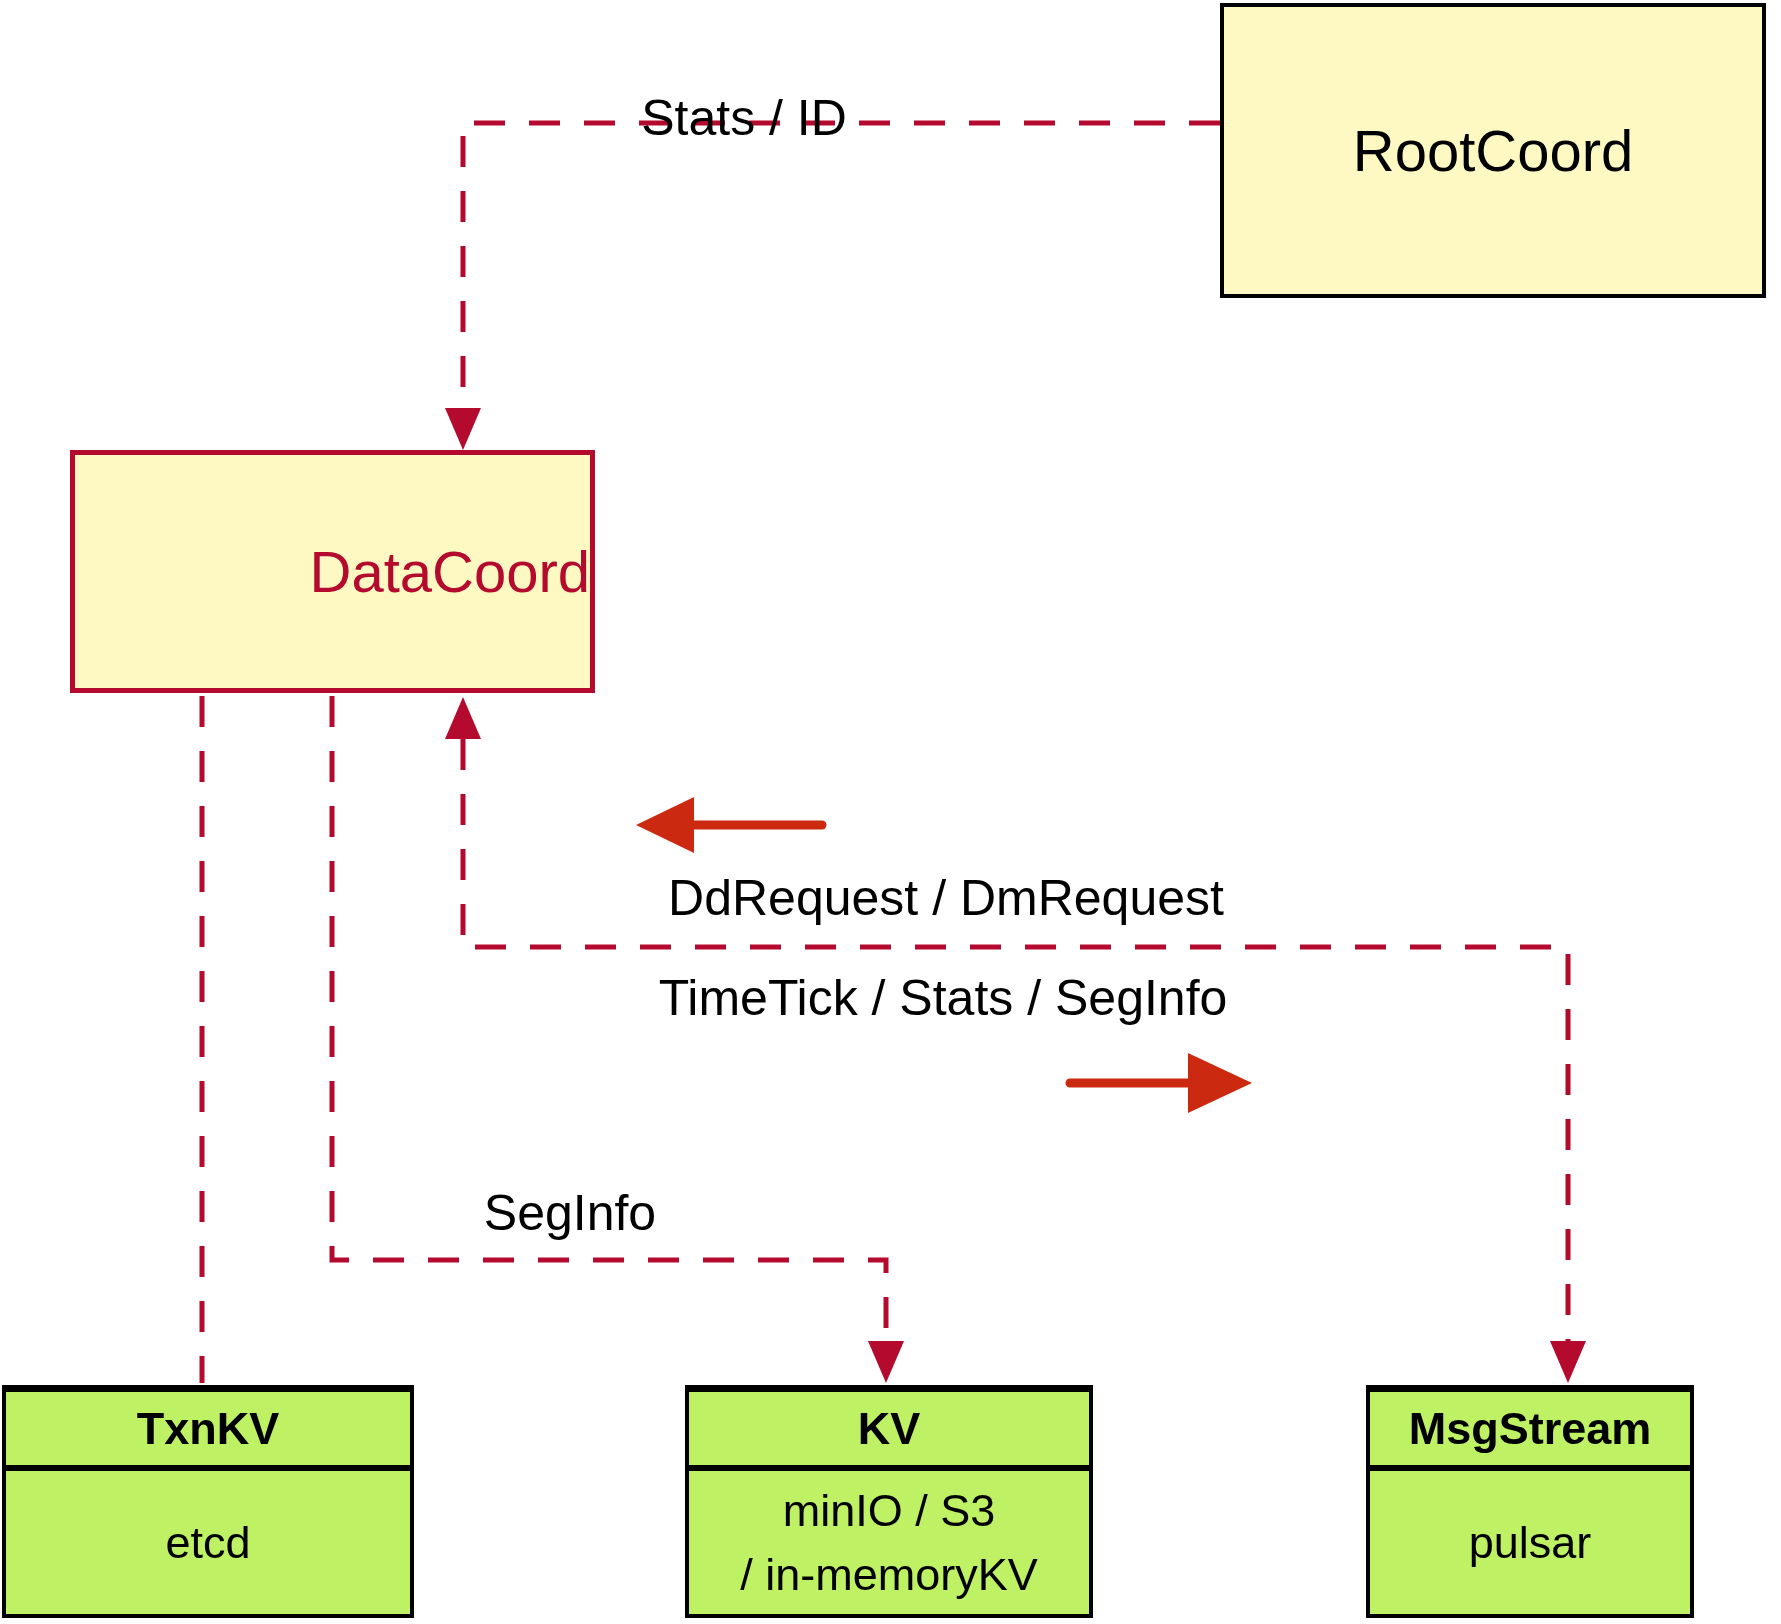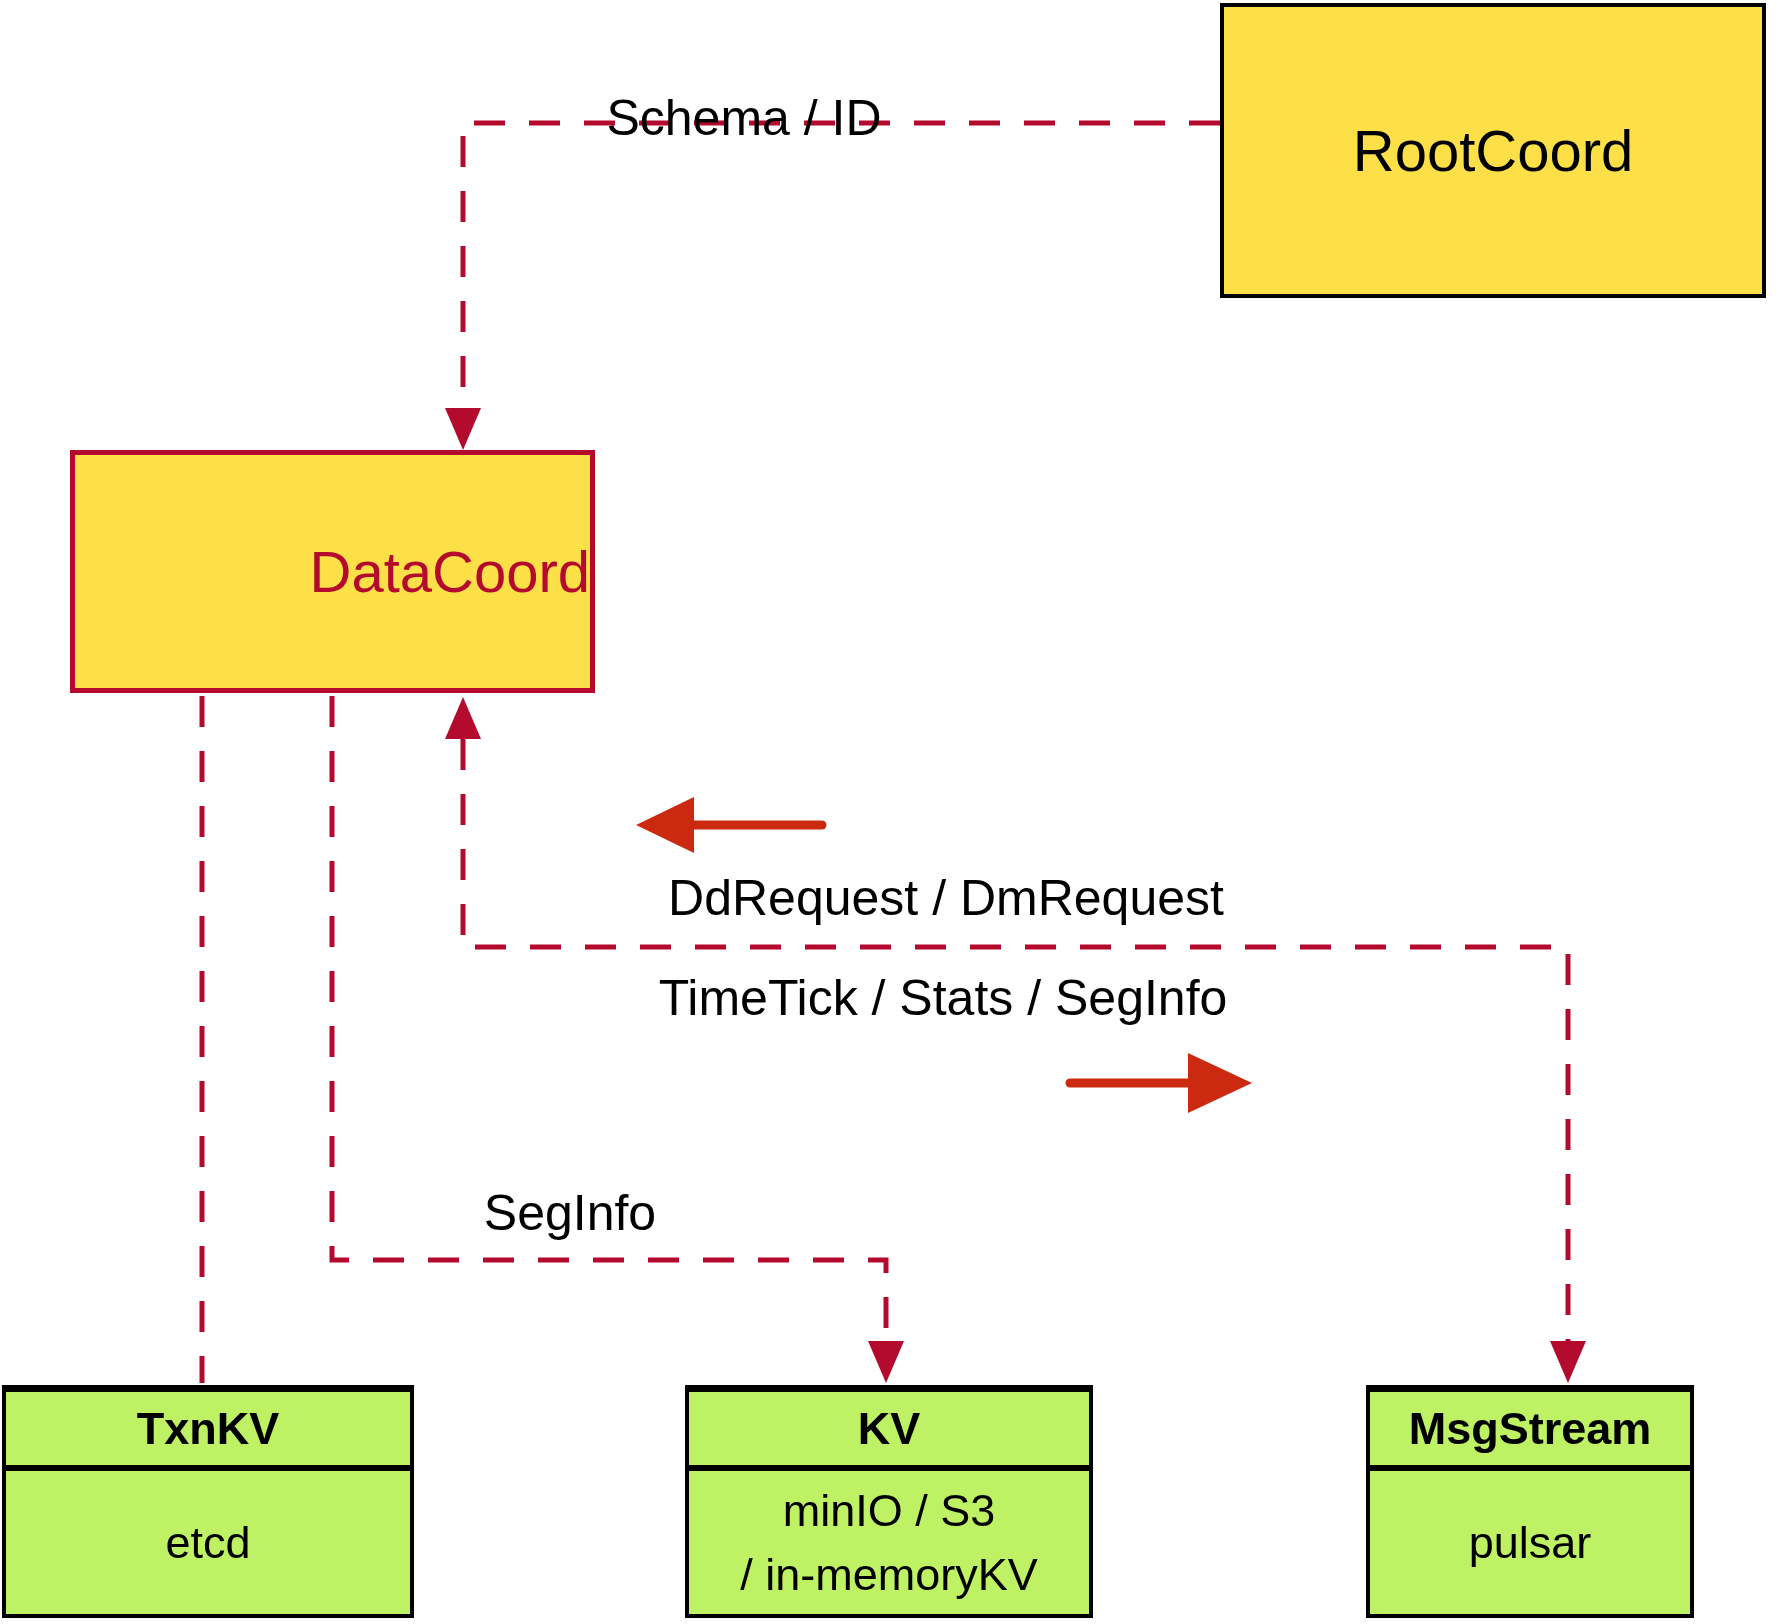--- a/index.html
+++ b/index.html
@@ -18,21 +18,21 @@
   }
   .wires{position:absolute;left:0;top:0;z-index:1;}
   .connector{stroke:var(--crimson);stroke-width:5;fill:none;stroke-dasharray:31 24;}
   .connector-head{fill:var(--crimson);stroke:none;}
   .flow-arrow-shaft{stroke:var(--arrow-red);stroke-width:9;stroke-linecap:round;fill:none;}
   .flow-arrow-head{fill:var(--arrow-red);stroke:none;}
 
   .node{
     position:absolute;z-index:2;
     display:flex;align-items:center;justify-content:center;
-    background:#fde047;
+    background:#fef9c3;
   }
   .node-plain{border:4px solid var(--ink);}
   .node-title{font-size:58px;color:#000;letter-spacing:0;}
   .node-datacoord{border:5px solid var(--crimson);}
   .node-datacoord .node-title{color:var(--crimson);}
 
   .store{
     position:absolute;z-index:2;
     background:#bef264;
     border:4px solid var(--ink);
@@ -113,21 +113,21 @@
       <span>minIO / S3</span>
       <span>/ in-memoryKV</span>
     </div>
   </div>
 
   <div class="store" style="left:1366px;top:1385px;width:328px;height:233px;">
     <div class="store-header">MsgStream</div>
     <div class="store-body">pulsar</div>
   </div>
 
-  <div class="edge-label" style="left:744px;top:118px;">Schema / ID</div>
+  <div class="edge-label" style="left:744px;top:118px;">Stats / ID</div>
 
   <div class="edge-label" style="left:946px;top:898px;">DdRequest / DmRequest</div>
 
   <div class="edge-label" style="left:943px;top:998px;">TimeTick / Stats / SegInfo</div>
 
   <div class="edge-label" style="left:570px;top:1213px;">SegInfo</div>
 
 </div>
 
 </body></html>

